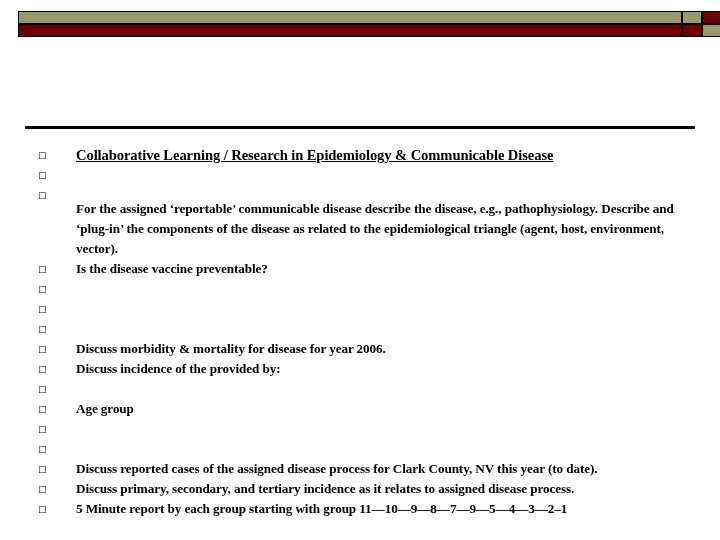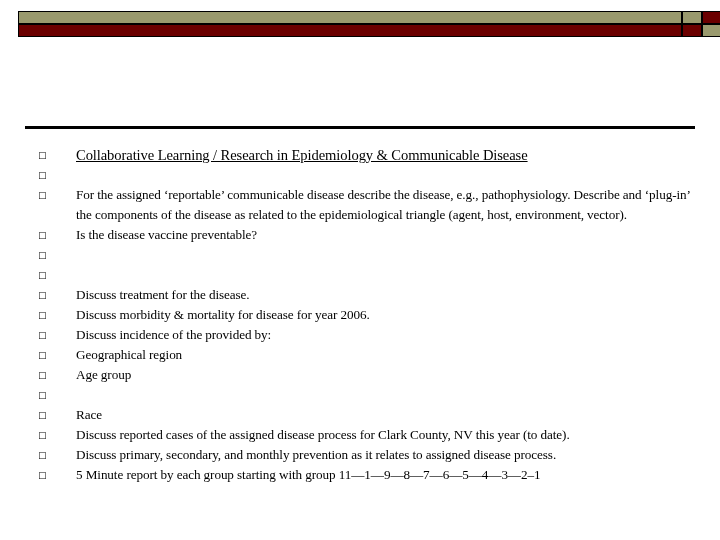--- a/index.html
+++ b/index.html
@@ -85,36 +85,37 @@
     font-size: 9px;
     line-height: 20px;
     color: #000000;
   }
   .bullet-text {
     flex: 1 1 auto;
     padding-right: 16px;
     font-size: 13.2px;
     line-height: 20px;
     color: #000000;
-    font-weight: normal;
+    font-weight: bold;
     letter-spacing: -0.1px;
   }
   .bullet-row.title .bullet-text {
     font-size: 14.6px;
     text-decoration: underline;
     letter-spacing: -0.1px;
   }
   .bullet-row.spacer {
     min-height: 20px;
   }
   .bullet-row.spacer .bullet-text {
     height: 20px;
   }
   .bullet-row.para .bullet-text {
     line-height: 20px;
+    margin-top: 14px;
   }
 </style>
 </head>
 <body>
 
 <div class="banner">
   <div class="banner-bar top"></div>
   <div class="banner-bar bottom"></div>
   <div class="banner-check tl"></div>
   <div class="banner-check tr"></div>
@@ -142,51 +143,48 @@
         <span class="bullet-text">Is the disease vaccine preventable?</span>
       </li>
       <li class="bullet-row item">
         <span class="bullet-marker">□</span>
       </li>
       <li class="bullet-row item">
         <span class="bullet-marker">□</span>
       </li>
       <li class="bullet-row item">
         <span class="bullet-marker">□</span>
-        <span class="bullet-text">Discuss treatment for the disease.</span>
       </li>
       <li class="bullet-row item">
         <span class="bullet-marker">□</span>
         <span class="bullet-text">Discuss morbidity &amp; mortality for disease for year 2006.</span>
       </li>
       <li class="bullet-row item">
         <span class="bullet-marker">□</span>
         <span class="bullet-text">Discuss incidence of the provided by:</span>
       </li>
       <li class="bullet-row item">
         <span class="bullet-marker">□</span>
-        <span class="bullet-text">Geographical region</span>
       </li>
       <li class="bullet-row item">
         <span class="bullet-marker">□</span>
         <span class="bullet-text">Age group</span>
       </li>
       <li class="bullet-row item">
         <span class="bullet-marker">□</span>
       </li>
       <li class="bullet-row item">
         <span class="bullet-marker">□</span>
-        <span class="bullet-text">Race</span>
       </li>
       <li class="bullet-row item">
         <span class="bullet-marker">□</span>
         <span class="bullet-text">Discuss reported cases of the assigned disease process for Clark County, NV this year (to date).</span>
       </li>
       <li class="bullet-row item">
         <span class="bullet-marker">□</span>
-        <span class="bullet-text">Discuss primary, secondary, and monthly prevention as it relates to assigned disease process.</span>
+        <span class="bullet-text">Discuss primary, secondary, and tertiary incidence as it relates to assigned disease process.</span>
       </li>
       <li class="bullet-row item">
         <span class="bullet-marker">□</span>
-        <span class="bullet-text">5 Minute report by each group starting with group 11—1—9—8—7—6—5—4—3—2–1</span>
+        <span class="bullet-text">5 Minute report by each group starting with group 11—10—9—8—7—9—5—4—3—2–1</span>
       </li>
     </ul>
 </div>
 
 </body></html>

